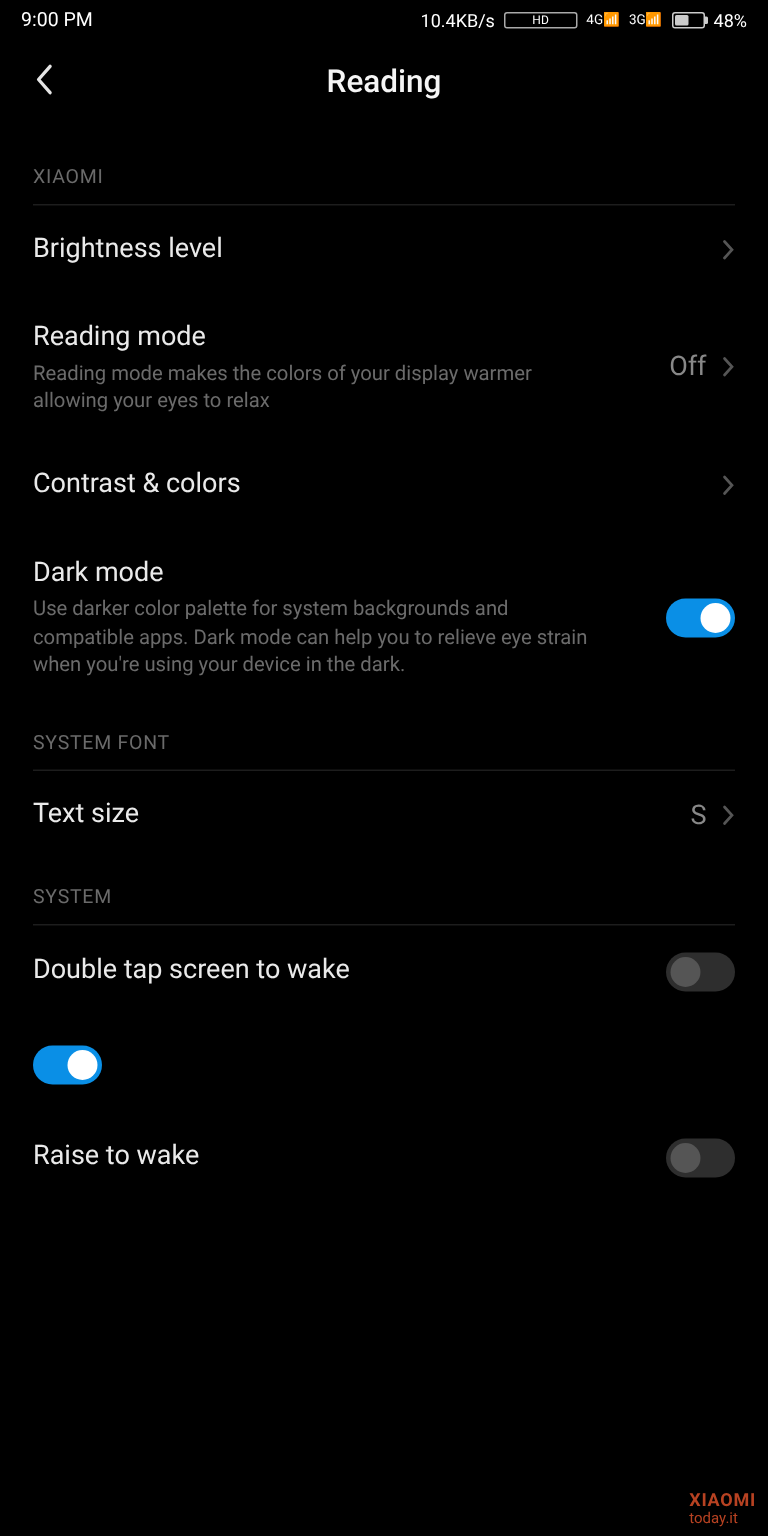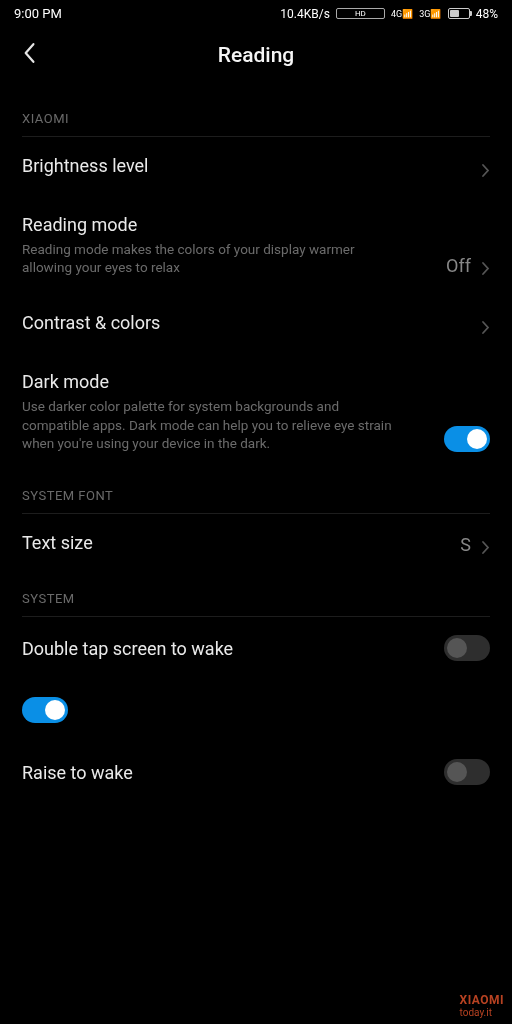--- a/index.html
+++ b/index.html
@@ -67,21 +67,21 @@
   .content { padding: 6px 22px 0 22px; }
   .section-label {
     color: #6a6a6a;
     font-size: 13px;
     letter-spacing: 0.5px;
     padding: 18px 0 10px 0;
     border-bottom: 1px solid #1d1d1d;
   }
   .row {
     display: flex;
-    align-items: flex-end;
+    align-items: center;
     padding: 18px 0;
   }
   .row-text { flex: 1; padding-right: 12px; }
   .row-title {
     color: #eaeaea;
     font-size: 18px;
     line-height: 1.25;
   }
   .row-sub {
     color: #6b6b6b;

